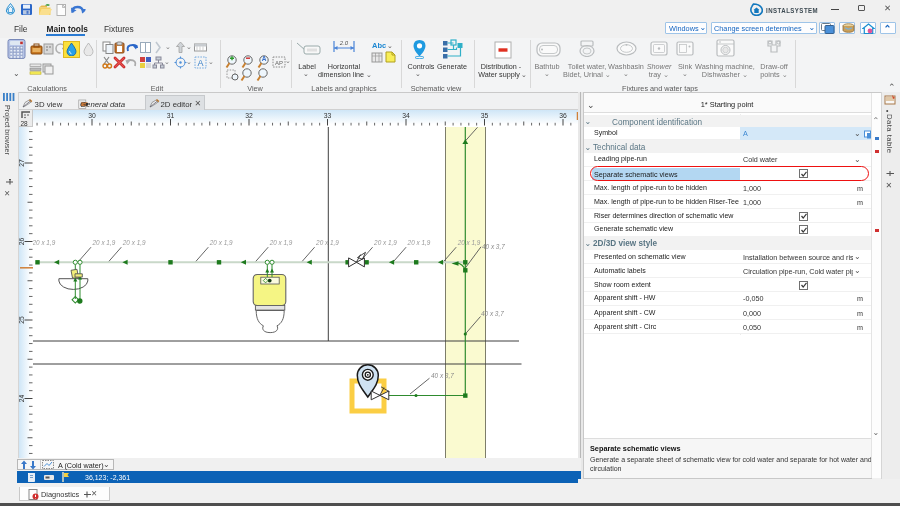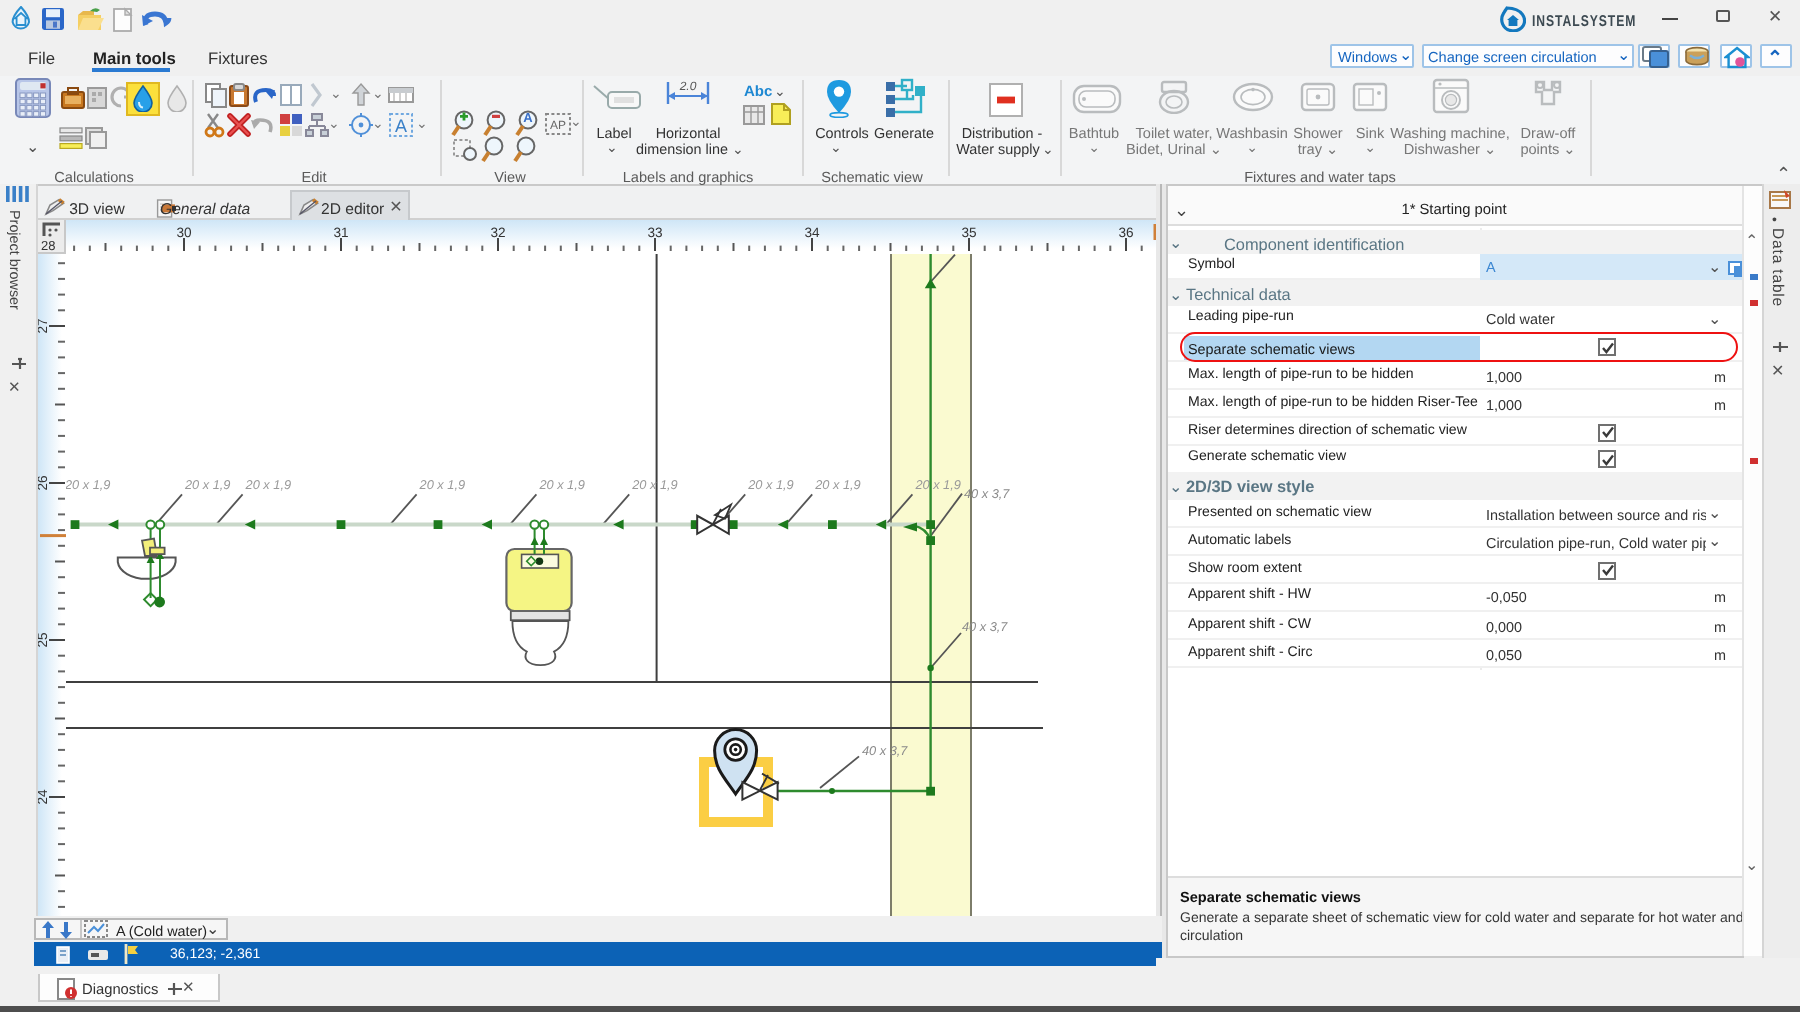--- a/index.html
+++ b/index.html
@@ -35,21 +35,21 @@
 <div class="abs" style="left:884px;top:2.5px;font-size:8.5px;color:#555;white-space:nowrap;">✕</div>
 <div class="abs" style="left:0px;top:19px;width:900px;height:19px;background:#f0f0f0;"></div>
 <div class="abs" style="left:14px;top:23.7px;font-size:8.4px;color:#333;white-space:nowrap;">File</div>
 <div class="abs" style="left:46.5px;top:23.7px;font-size:8.4px;color:#222;white-space:nowrap;font-weight:bold;">Main tools</div>
 <div class="abs" style="left:46px;top:34.4px;width:39px;height:2px;background:#2a7ad2;"></div>
 <div class="abs" style="left:104px;top:23.7px;font-size:8.4px;color:#333;white-space:nowrap;">Fixtures</div>
 <div class="abs" style="left:665px;top:21.5px;width:42px;height:12px;border:1px solid #9ec4e8;background:#fdfdfe;border-radius:1px;"></div>
 <div class="abs" style="left:669px;top:24px;font-size:7.3px;color:#1565c0;white-space:nowrap;">Windows</div>
 <div class="abs" style="left:699.5px;top:23px;font-size:8px;color:#1565c0;white-space:nowrap;">⌄</div>
 <div class="abs" style="left:711px;top:21.5px;width:106px;height:12px;border:1px solid #9ec4e8;background:#fdfdfe;border-radius:1px;"></div>
-<div class="abs" style="left:714px;top:24px;font-size:7.3px;color:#1565c0;white-space:nowrap;">Change screen circulation</div>
+<div class="abs" style="left:714px;top:24px;font-size:7.3px;color:#1565c0;white-space:nowrap;">Change screen determines</div>
 <div class="abs" style="left:808.5px;top:23px;font-size:8px;color:#1565c0;white-space:nowrap;">⌄</div>
 <div class="abs" style="left:819px;top:21.5px;width:16px;height:12px;border:1px solid #9ec4e8;background:#fdfdfe;border-radius:1px;">
     <svg width="14" height="11" viewBox="0 0 14 11" style="margin:0.5px 0 0 1px">
       <rect x="0.5" y="0.5" width="9" height="7" rx="1" fill="#fff" stroke="#6a7a88" stroke-width="1"></rect>
       <rect x="4" y="2.5" width="9" height="8" rx="1" fill="#4a90d9" stroke="#35608f" stroke-width="1"></rect>
     </svg>
   </div>
 <div class="abs" style="left:839px;top:21.5px;width:16px;height:12px;border:1px solid #9ec4e8;background:#fdfdfe;border-radius:1px;">
     <svg width="13" height="11" viewBox="0 0 13 11" style="margin:0.5px 0 0 1.5px">
       <ellipse cx="6.5" cy="2.8" rx="5.5" ry="2" fill="#f3e3b0" stroke="#8a6a3a" stroke-width="0.8"></ellipse>
@@ -318,21 +318,21 @@
     <path d="M4 2 h4 v4 h4 v-4 h4 v5 h-3 v6 h-6 v-6 h-3 z" fill="none" stroke="#b9bcbe" stroke-width="1.2"></path>
     <circle cx="6" cy="3.5" r="1.5" fill="none" stroke="#b9bcbe" stroke-width="1"></circle>
     <circle cx="14.5" cy="3.5" r="1.5" fill="none" stroke="#b9bcbe" stroke-width="1"></circle>
   </svg>
 <div class="abs" style="left:547px;top:61.5px;font-size:7.3px;color:#777;white-space:nowrap;transform:translateX(-50%);">Bathtub</div>
 <div class="abs" style="left:547px;top:70px;font-size:7px;color:#777;white-space:nowrap;transform:translateX(-50%);">⌄</div>
 <div class="abs" style="left:587px;top:61.5px;font-size:7.3px;color:#777;white-space:nowrap;transform:translateX(-50%);">Toilet water,</div>
 <div class="abs" style="left:587px;top:69.5px;font-size:7.3px;color:#777;white-space:nowrap;transform:translateX(-50%);">Bidet, Urinal ⌄</div>
 <div class="abs" style="left:626px;top:61.5px;font-size:7.3px;color:#777;white-space:nowrap;transform:translateX(-50%);">Washbasin</div>
 <div class="abs" style="left:626px;top:70px;font-size:7px;color:#777;white-space:nowrap;transform:translateX(-50%);">⌄</div>
-<div class="abs" style="left:659px;top:61.5px;font-size:7.3px;color:#777;white-space:nowrap;transform:translateX(-50%);">Shower</div>
+<div class="abs" style="left:659px;top:61.5px;font-size:7.3px;color:#777;white-space:nowrap;transform:translateX(-50%);font-style:italic;">Shower</div>
 <div class="abs" style="left:659px;top:69.5px;font-size:7.3px;color:#777;white-space:nowrap;transform:translateX(-50%);">tray ⌄</div>
 <div class="abs" style="left:685px;top:61.5px;font-size:7.3px;color:#777;white-space:nowrap;transform:translateX(-50%);">Sink</div>
 <div class="abs" style="left:685px;top:70px;font-size:7px;color:#777;white-space:nowrap;transform:translateX(-50%);">⌄</div>
 <div class="abs" style="left:725px;top:61.5px;font-size:7.3px;color:#777;white-space:nowrap;transform:translateX(-50%);">Washing machine,</div>
 <div class="abs" style="left:725px;top:69.5px;font-size:7.3px;color:#777;white-space:nowrap;transform:translateX(-50%);">Dishwasher ⌄</div>
 <div class="abs" style="left:774px;top:61.5px;font-size:7.3px;color:#777;white-space:nowrap;transform:translateX(-50%);text-align:right;">Draw-off</div>
 <div class="abs" style="left:774px;top:69.5px;font-size:7.3px;color:#777;white-space:nowrap;transform:translateX(-50%);">points ⌄</div>
 <div class="abs" style="left:0px;top:93px;width:900px;height:17px;background:#f0f1f2;border-bottom:1px solid #d0d0d0;"></div>
 <div class="abs" style="left:144.5px;top:95px;width:60px;height:15px;background:#dde0e3;border:1px solid #c6c9cc;border-bottom:none;"></div>
 <svg class="abs" style="left:21.7px;top:99px" width="11" height="9" viewBox="0 0 11 9">

